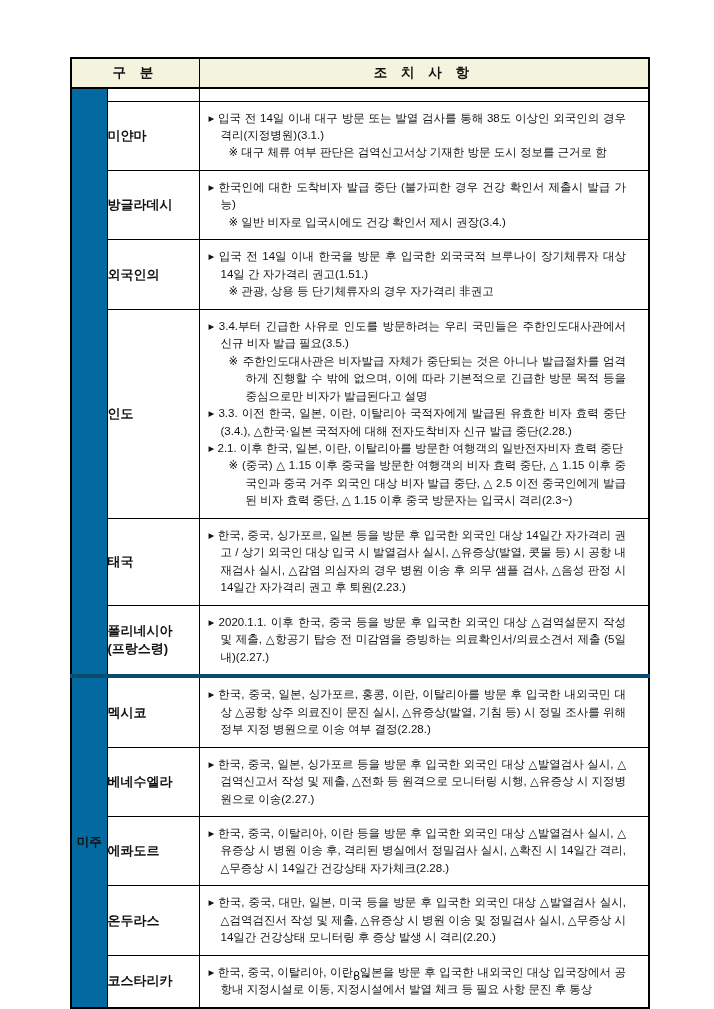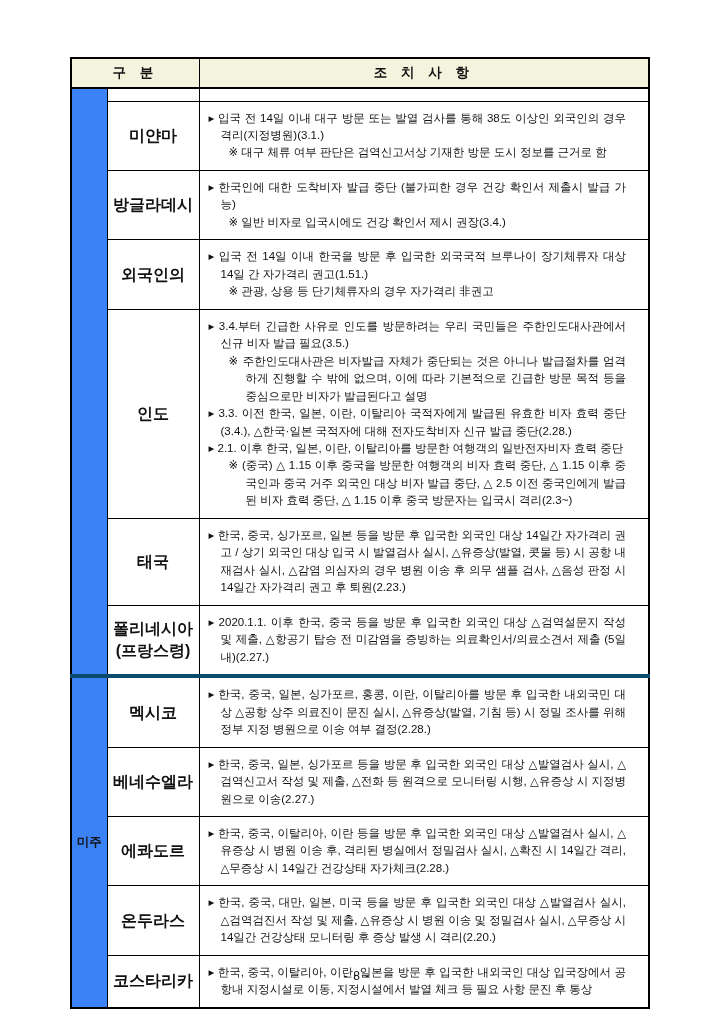--- a/index.html
+++ b/index.html
@@ -30,26 +30,26 @@
     text-align:center;
     letter-spacing:5px;
     padding:5px 0;
     border-bottom:2px solid #000000;
   }
 
   td.group-cell {
     text-align:center;
     font-weight:bold;
     font-size:12.5px;
-    background:#3b82f6;
+    background:#0369a1;
   }
   td.country-cell {
-    text-align:center;
+    text-align:left;
     font-weight:bold;
-    font-size:16px;
+    font-size:13px;
     white-space:pre-line;
     background:#ffffff;
     line-height:1.35;
   }
   td.measures-cell {
     padding:8px 22px 8px 9px;
     font-size:11.5px;
     line-height:1.52;
     text-align:justify;
     background:#ffffff;

